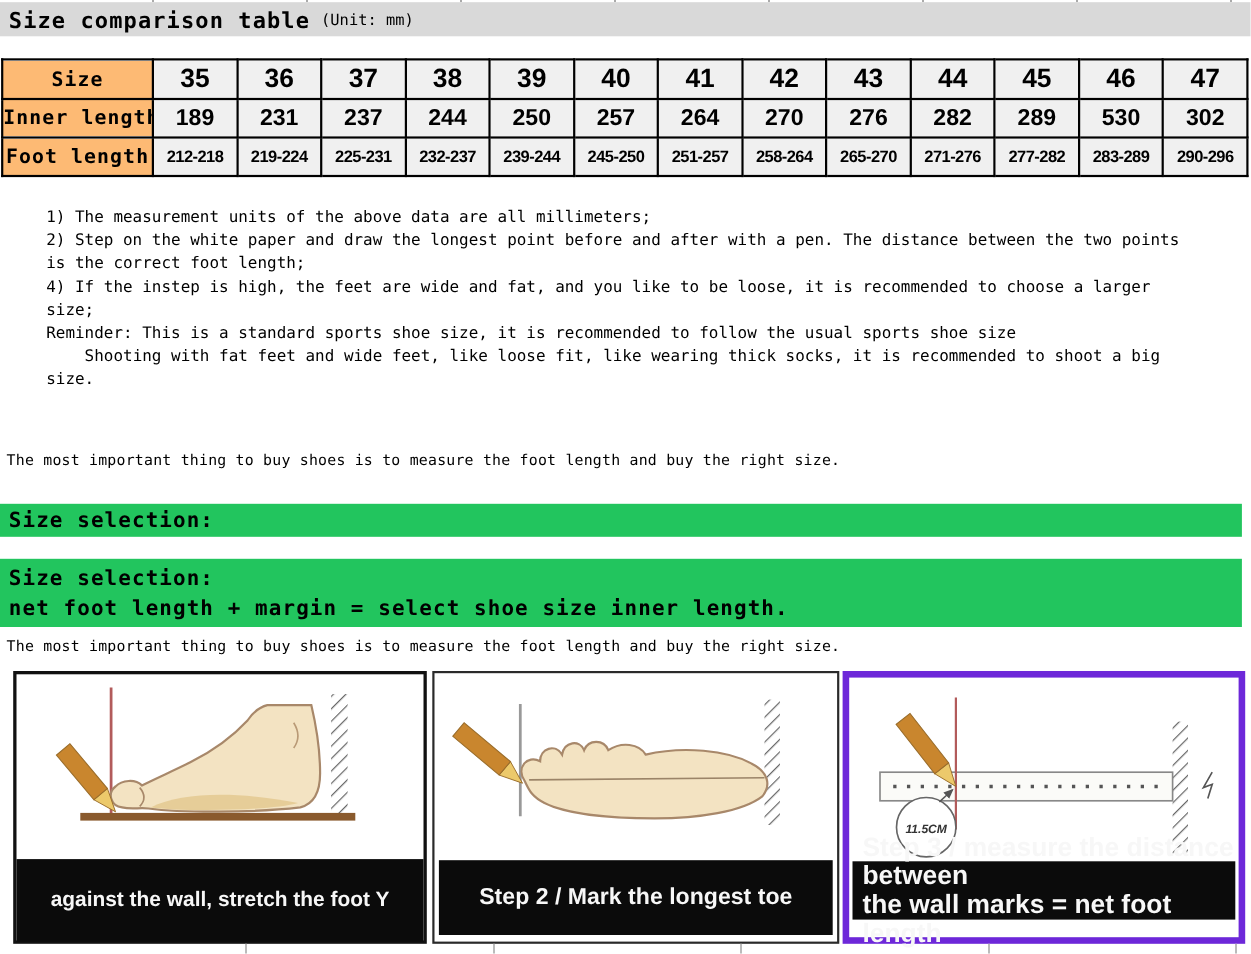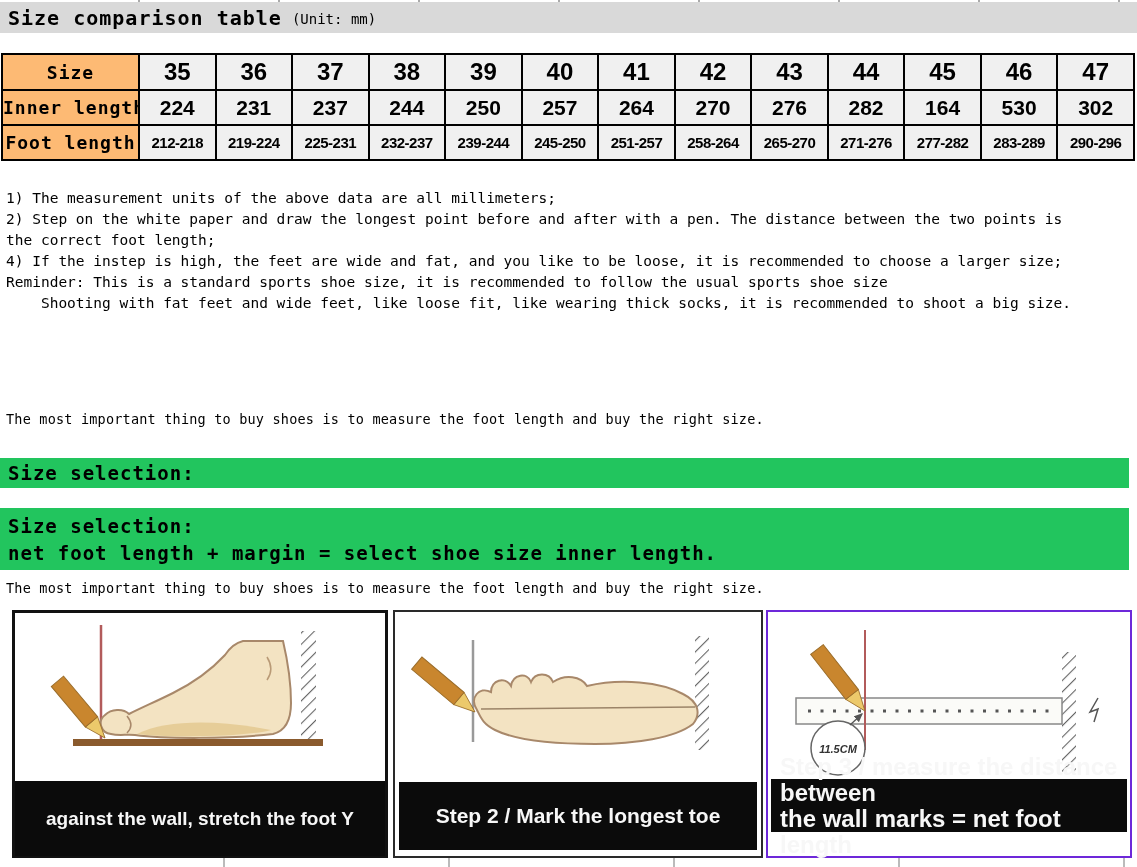--- a/index.html
+++ b/index.html
@@ -23,35 +23,35 @@
   table.size-table td,table.size-table th{border:2px solid #000;text-align:center;padding:0;
     overflow:hidden;white-space:nowrap;}
   table.size-table .rowhead{background:#fdba74;font-family:"DejaVu Sans Mono",monospace;
     font-weight:bold;font-size:18px;letter-spacing:1px;}
   table.size-table .num{background:#f0f0f0;font-family:"Liberation Sans",sans-serif;font-weight:bold;}
   tr.size-row{height:36px;}  tr.size-row .num{font-size:24px;}
   tr.inner-row{height:35px;} tr.inner-row .num{font-size:21px;}
   tr.foot-row{height:35px;}  tr.foot-row .num{font-size:15px;letter-spacing:-0.5px;text-align:center;}
 
   .notes{position:absolute;top:188px;left:6px;width:1075px;font-size:14.5px;line-height:21px;}
-  .note-line{white-space:pre-wrap;}
+  .note-line{white-space:pre-wrap;margin-left:36px;}
 
   .tip{position:absolute;left:6px;font-size:13.5px;letter-spacing:0.2px;}
   .tip1{top:411px;} .tip2{top:580px;}
 
   .graybar{position:absolute;left:0;width:1129px;background:#22c55e;box-sizing:border-box;}
   .bar1{top:458px;height:30px;display:flex;align-items:center;padding-left:8px;
     font-size:19px;font-weight:bold;letter-spacing:1px;}
   .bar2{top:508px;height:62px;padding:5px 8px;font-size:19px;font-weight:bold;
     letter-spacing:1px;line-height:27px;}
 
   .panel{position:absolute;top:610px;height:248px;box-sizing:border-box;background:#fff;}
   .panel1{left:12px;width:376px;border:3px solid #111;}
   .panel2{left:393px;width:370px;border:2px solid #2a2a2a;}
-  .panel3{left:766px;width:366px;border:2px solid #6d28d9;}
+  .panel3{left:766px;width:366px;border:6px solid #6d28d9;}
   .panel svg{display:block;}
   .caption{background:#0b0b0b;color:#f7f7f7;font-family:"Liberation Sans",sans-serif;
     font-weight:bold;display:flex;flex-direction:column;justify-content:center;}
   .panel1 .caption{height:75px;align-items:center;font-size:19px;line-height:26px;}
   .panel2 .caption{height:68px;margin:0 4px 4px;align-items:center;font-size:21px;}
   .panel3 .caption{height:53px;margin:0 3px 3px;align-items:flex-start;font-size:24px;
     line-height:26px;padding-left:9px;box-sizing:border-box;}
 </style>
 </head>
 <body>
@@ -92,31 +92,31 @@
         <td class="num">41</td>
         <td class="num">42</td>
         <td class="num">43</td>
         <td class="num">44</td>
         <td class="num">45</td>
         <td class="num">46</td>
         <td class="num">47</td>
       </tr>
       <tr class="inner-row">
         <td class="rowhead">Inner length</td>
-        <td class="num">224</td>
+        <td class="num">189</td>
         <td class="num">231</td>
         <td class="num">237</td>
         <td class="num">244</td>
         <td class="num">250</td>
         <td class="num">257</td>
         <td class="num">264</td>
         <td class="num">270</td>
         <td class="num">276</td>
         <td class="num">282</td>
-        <td class="num">164</td>
+        <td class="num">289</td>
         <td class="num">530</td>
         <td class="num">302</td>
       </tr>
       <tr class="foot-row">
         <td class="rowhead">Foot length</td>
         <td class="num">212-218</td>
         <td class="num">219-224</td>
         <td class="num">225-231</td>
         <td class="num">232-237</td>
         <td class="num">239-244</td>

